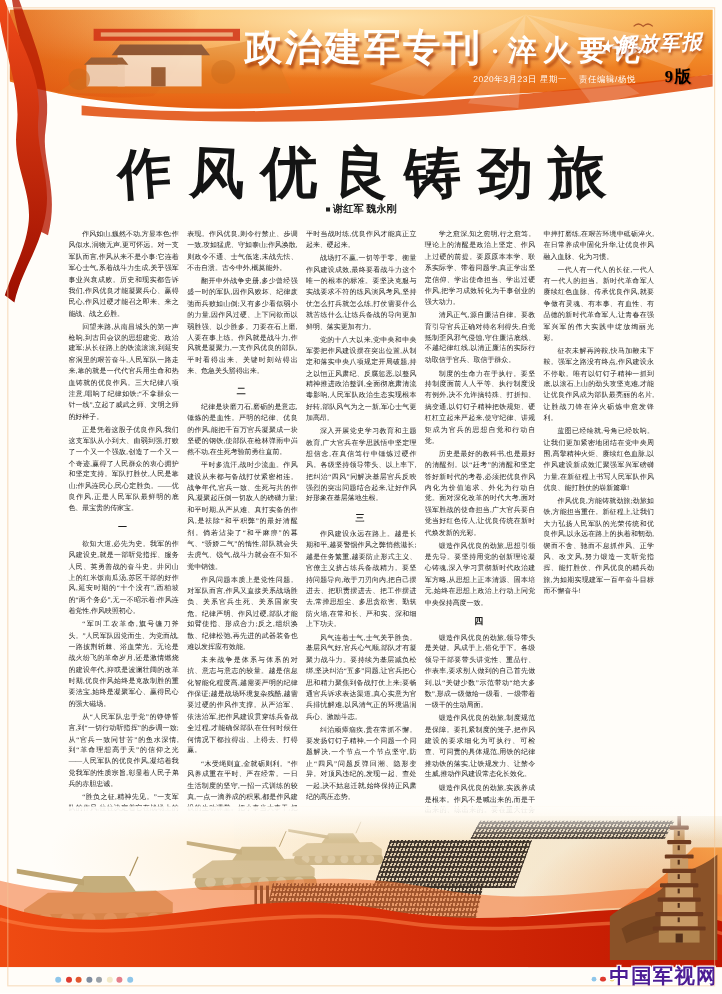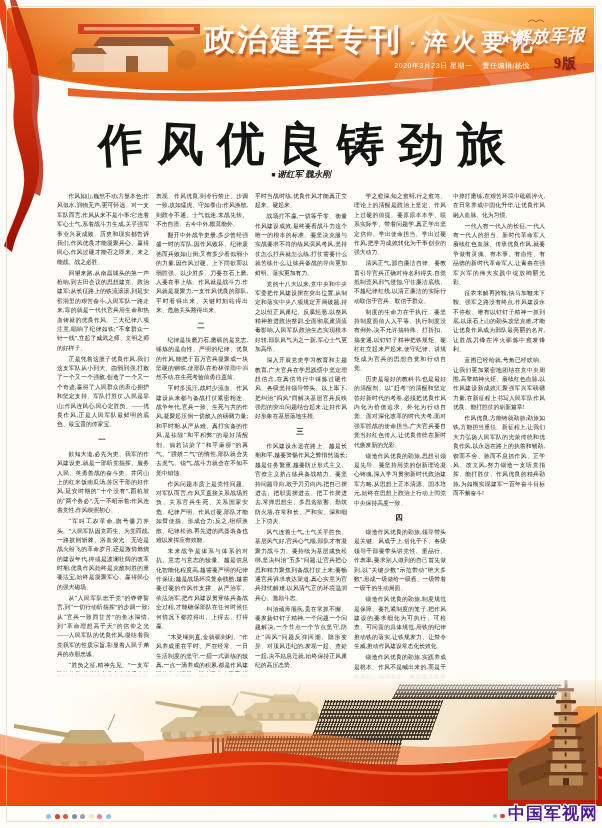--- a/index.html
+++ b/index.html
@@ -13,37 +13,37 @@
   .hdr-title{position:absolute;left:196px;top:11px;display:flex;align-items:baseline;gap:7px;color:#fff;white-space:nowrap;}
   .t1{font-size:31px;font-weight:bold;letter-spacing:2px;text-shadow:2px 3px 2px rgba(150,40,0,.6);}
   .tdot{font-size:22px;font-weight:bold;text-shadow:1px 2px 2px rgba(150,40,0,.6);}
   .t2{font-size:24px;font-weight:bold;letter-spacing:5px;text-shadow:2px 3px 2px rgba(150,40,0,.55);}
   .masthead{position:absolute;right:8px;top:17px;font-style:italic;font-weight:bold;font-size:17px;color:#fff;
             letter-spacing:1px;text-shadow:1px 2px 2px rgba(150,40,0,.55);transform:rotate(-2deg);white-space:nowrap;}
   .masthead .star{font-size:13px;margin-right:2px;}
   .dateline{position:absolute;right:64px;top:53px;font-size:7px;color:#fff;letter-spacing:.5px;white-space:nowrap;
             font-family:"Liberation Sans",sans-serif;}
   .dateline .sp{display:inline-block;width:10px;}
-  .edition{position:absolute;right:17px;top:47px;font-size:14px;font-weight:bold;color:#7f1d1d;letter-spacing:1px;
+  .edition{position:absolute;right:17px;top:47px;font-size:14px;font-weight:bold;color:#000000;letter-spacing:1px;
            text-shadow:1px 1px 1px rgba(150,40,0,.5);}
 
   .ribbon-left{position:absolute;left:0;top:0;z-index:3;}
 
   
   .art-title{position:absolute;left:0;top:114px;width:100%;margin:0;display:flex;justify-content:center;gap:14px;
              font-size:46px;font-weight:bold;color:#141414;z-index:3;}
   .title-char{display:inline-block;transform-origin:50% 60%;}
   .title-char:nth-child(1){transform:rotate(-4deg) scale(.98);}
   .title-char:nth-child(2){transform:rotate(3deg);}
   .title-char:nth-child(3){transform:rotate(-2deg) scale(1.03);}
   .title-char:nth-child(4){transform:rotate(3deg);}
   .title-char:nth-child(5){transform:rotate(-4deg) scale(1.02);}
   .title-char:nth-child(6){transform:rotate(2deg);}
   .title-char:nth-child(7){transform:rotate(-2deg) scale(1.04);}
-  .byline{position:absolute;left:0;top:169px;width:100%;text-align:center;font-size:8.5px;font-weight:bold;color:#222;z-index:3;font-style:italic;}
+  .byline{position:absolute;left:0;top:169px;width:100%;text-align:center;font-size:8.5px;font-weight:bold;color:#222;z-index:3;}
   .byline .bmark{font-size:7px;margin-right:2px;}
 
   
   .columns{position:absolute;left:57px;top:192px;width:488px;height:496px;z-index:3;
            column-count:5;column-gap:7px;column-fill:auto;overflow:hidden;
            font-size:5.8px;line-height:1.62;color:#1c1c1c;text-align:justify;word-break:break-all;}
   .para{margin:0 0 1.5px 0;text-indent:2em;}
   .sec-marker{margin:4.5px 0 3.5px 0;text-indent:0;text-align:center;font-weight:bold;font-size:7.5px;letter-spacing:2px;}
 
   

